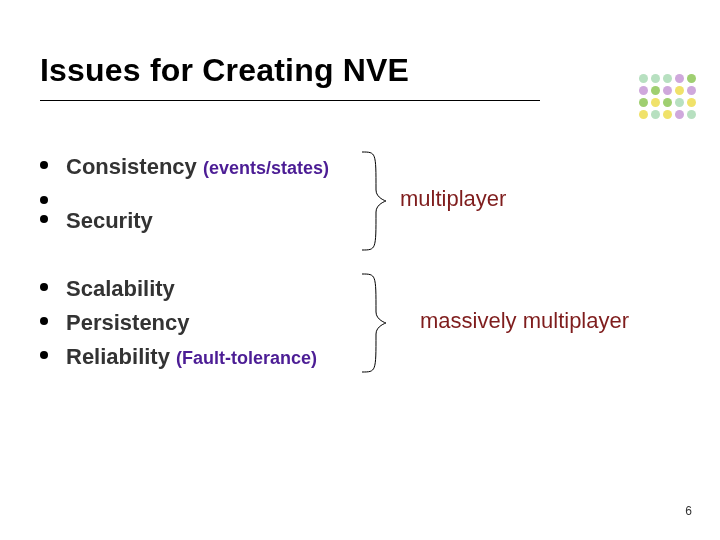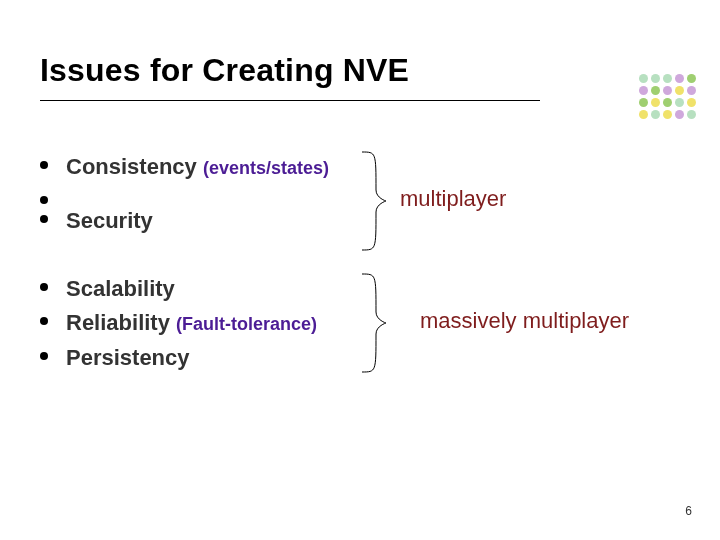--- a/index.html
+++ b/index.html
@@ -152,26 +152,26 @@
       <div class="glabel" style="left:360px; top:36px;">multiplayer</div>
     </div>
 
     <div class="group">
       <div class="item">
         <span class="bullet"></span>
         <span class="main">Scalability</span>
       </div>
       <div class="item">
         <span class="bullet"></span>
-        <span class="main">Reliability </span>
-        <span class="qual">(Fault-tolerance)</span>
+        <span class="main">Persistency</span>
       </div>
       <div class="item">
         <span class="bullet"></span>
-        <span class="main">Persistency</span>
+        <span class="main">Reliability </span>
+        <span class="qual">(Fault-tolerance)</span>
       </div>
       <svg class="brace" style="left:320px; top:0;" width="28" height="102" viewBox="0 0 28 102">
         <path d="M2 2 C 16 2 16 2 16 40 C 16 48 26 51 26 51 C 26 51 16 54 16 62 C 16 100 16 100 2 100"></path>
       </svg>
       <div class="glabel" style="left:360px; top:36px;margin-left:20px;">massively multiplayer</div>
     </div>
 
   </div>
 
   <div class="pagenum">6</div>

